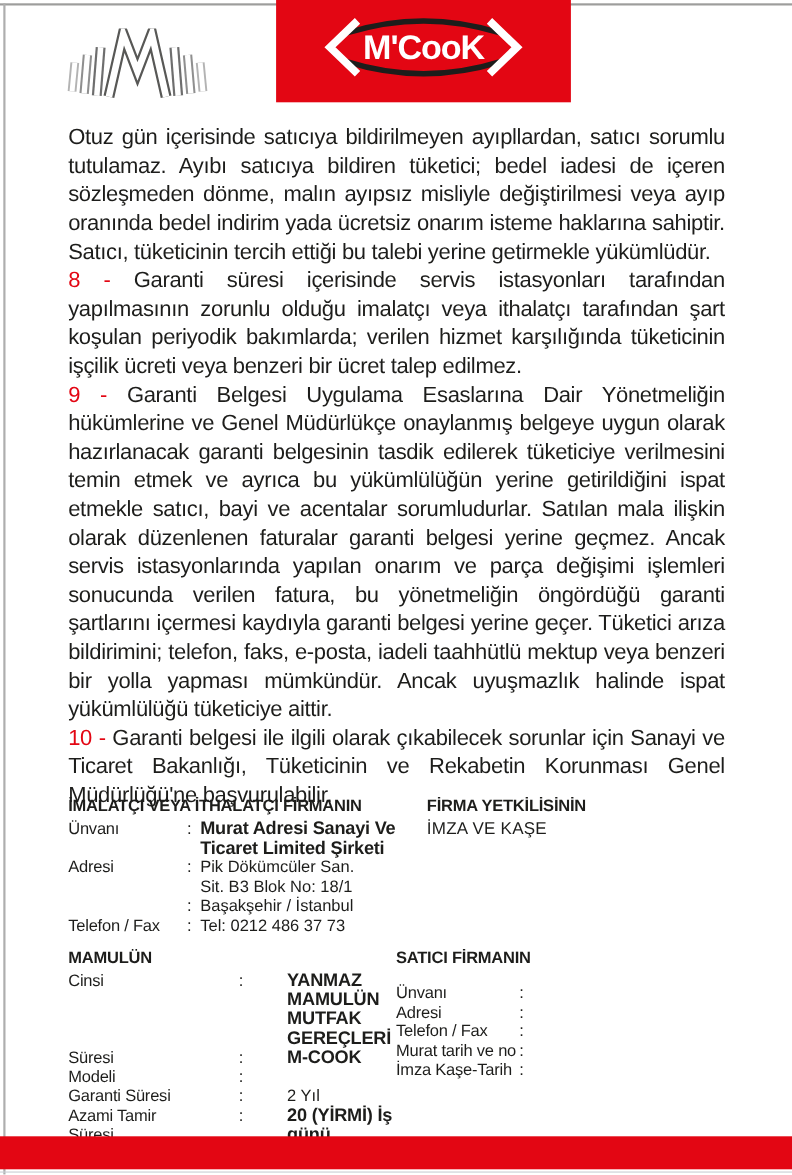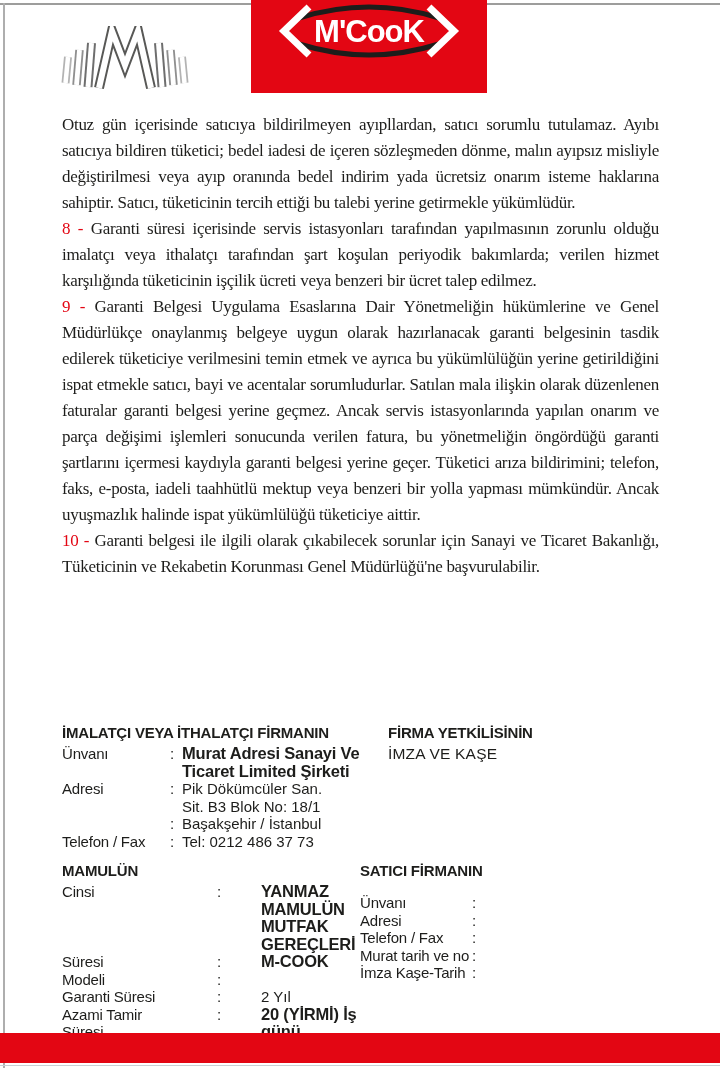--- a/index.html
+++ b/index.html
@@ -6,30 +6,30 @@
   .page{
     position:relative;width:720px;height:1068px;background:#ffffff;overflow:hidden;
     font-family:"Liberation Sans","DejaVu Sans",sans-serif;color:#1d1d1b;
   }
   .border-top{position:absolute;left:0;top:3px;width:720px;height:2px;background:#9d9d9c;}
   .border-left{position:absolute;left:3px;top:3px;width:2px;height:1065px;background:#aeaeae;}
   .bottom-line{position:absolute;left:0;top:1065px;width:720px;height:1px;background:#c9ced4;}
 
   .m-mark{position:absolute;left:55px;top:26px;width:140px;height:66px;}
   .brand-box{
-    position:absolute;left:251px;top:0;width:236px;height:93px;background:#e30613;
-    display:flex;align-items:flex-start;justify-content:center;
+    position:absolute;left:251px;top:0;width:268px;height:93px;background:#e30613;
+    display:flex;align-items:center;justify-content:center;
   }
   .brand-box svg{margin-bottom:7px;}
   .brand-text{font-weight:bold;letter-spacing:-1px;}
 
   .content{
     position:absolute;left:62px;top:112px;width:597px;
-    font-size:17px;line-height:26px;letter-spacing:-0.3px;
-    text-align:justify;color:#1d1d1b;font-family:Liberation Serif, serif;
+    font-size:20px;line-height:26px;letter-spacing:-0.3px;
+    text-align:justify;color:#1d1d1b;
   }
   .content p{margin:0;}
   .num{color:#e30613;}
 
   .fblock{position:absolute;font-size:15px;line-height:17.5px;}
   .sec-title{font-weight:bold;font-size:15px;line-height:18px;margin-bottom:3px;letter-spacing:-0.2px;}
   .frow{display:grid;}
   .manufacturer .frow{grid-template-columns:108px 12px 1fr;}
   .product .frow{grid-template-columns:123px 12px 1fr;gap:32px;}
   .seller .frow{grid-template-columns:112px 12px 1fr;}

